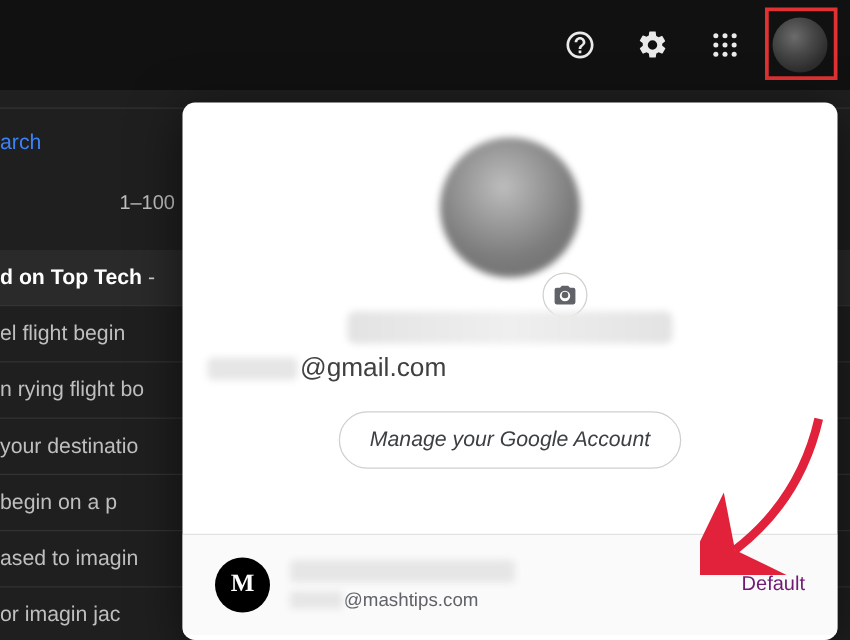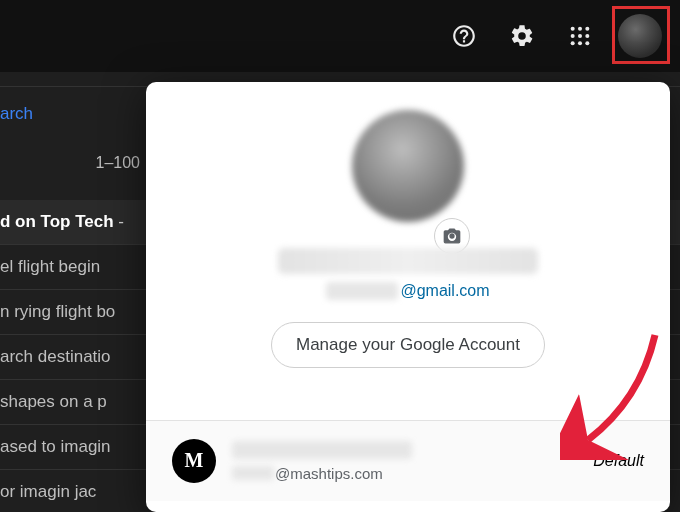--- a/index.html
+++ b/index.html
@@ -55,44 +55,44 @@
     left: calc(50% + 26px); top: 108px;
   }
   .camera-badge svg { fill:#5f6368; }
   .avatar-wrap { position: relative; display:inline-block; }
 
   .name-blur {
     width: 260px; height: 26px; margin: 14px auto 8px auto; border-radius: 6px;
     background: linear-gradient(90deg,#e3e3e3,#efefef,#e3e3e3);
     filter: blur(3px);
   }
-  .email-line { font-size: 16px; color:#0369a1; display:flex; align-items:center; justify-content:center; gap:0; }
+  .email-line { font-size: 21px; color:#404040; display:flex; align-items:center; justify-content:flex-start; gap:0; }
   .email-blur { display:inline-block; width:72px; height:18px; background:#e6e6e6; filter: blur(3px); border-radius:4px; margin-right:2px;}
 
   .manage-btn {
     display:inline-block; margin-top: 22px; padding: 12px 24px; border:1px solid #cfcfcf;
-    border-radius: 999px; font-size: 17px; color:#3c4043; background:#fff; cursor:pointer;
+    border-radius: 999px; font-size: 17px; color:#3c4043; background:#fff; cursor:pointer;font-style:italic;
   }
 
   .card-divider { height:1px; background:#e2e2e2; margin-top: 26px; }
 
   .account-row {
     display:flex; align-items:center; padding: 18px 26px; gap:16px; background:#fafafa;
   }
   .acct-avatar {
     width:44px; height:44px; border-radius:50%; background:#000; color:#fff;
     display:flex; align-items:center; justify-content:center; font-weight:700; font-size:20px;
     font-family: Georgia, serif;
   }
   .acct-avatar span { transform: translateY(-1px); }
   .acct-text { flex:1; text-align:left; }
   .acct-name-blur { width:180px; height:18px; background:#e6e6e6; filter: blur(3px); border-radius:4px; margin-bottom:6px;}
   .acct-email { font-size:15px; color:#5f6368; display:flex; align-items:center;}
   .acct-email-blur { display:inline-block; width:42px; height:14px; background:#e6e6e6; filter:blur(3px); border-radius:3px; margin-right:1px;}
-  .default-tag { font-style: italic; color:#000000; font-size:16px; }
+  .default-tag { color:#701a75; font-size:16px; }
 
   
   .arrow {
     position:absolute; pointer-events:none;
   }
 </style>
 </head>
 <body>
 
 <div class="topbar">
@@ -123,22 +123,22 @@
 </div>
 <div class="avatar-highlight"></div>
 <div class="topbar-divider"></div>
 
 <div class="bg-content">
   <span class="search-link">arch</span>
   <div class="count">1–100</div>
   <div class="row first"><span>d on Top Tech</span><span class="dash"> - </span></div>
   <div class="row"><span>el flight begin</span></div>
   <div class="row"><span>n rying flight bo</span></div>
-  <div class="row"><span>arch destinatio</span></div>
-  <div class="row"><span>shapes on a p</span></div>
+  <div class="row"><span>your destinatio</span></div>
+  <div class="row"><span>begin on a p</span></div>
   <div class="row"><span>ased to imagin</span></div>
   <div class="row"><span>or imagin jac</span></div>
 </div>
 
 <div class="card">
   <div class="card-top">
     <div class="avatar-wrap">
       <div class="big-avatar"></div>
       <div class="camera-badge">
         <svg width="20" height="20" viewBox="0 0 24 24">

